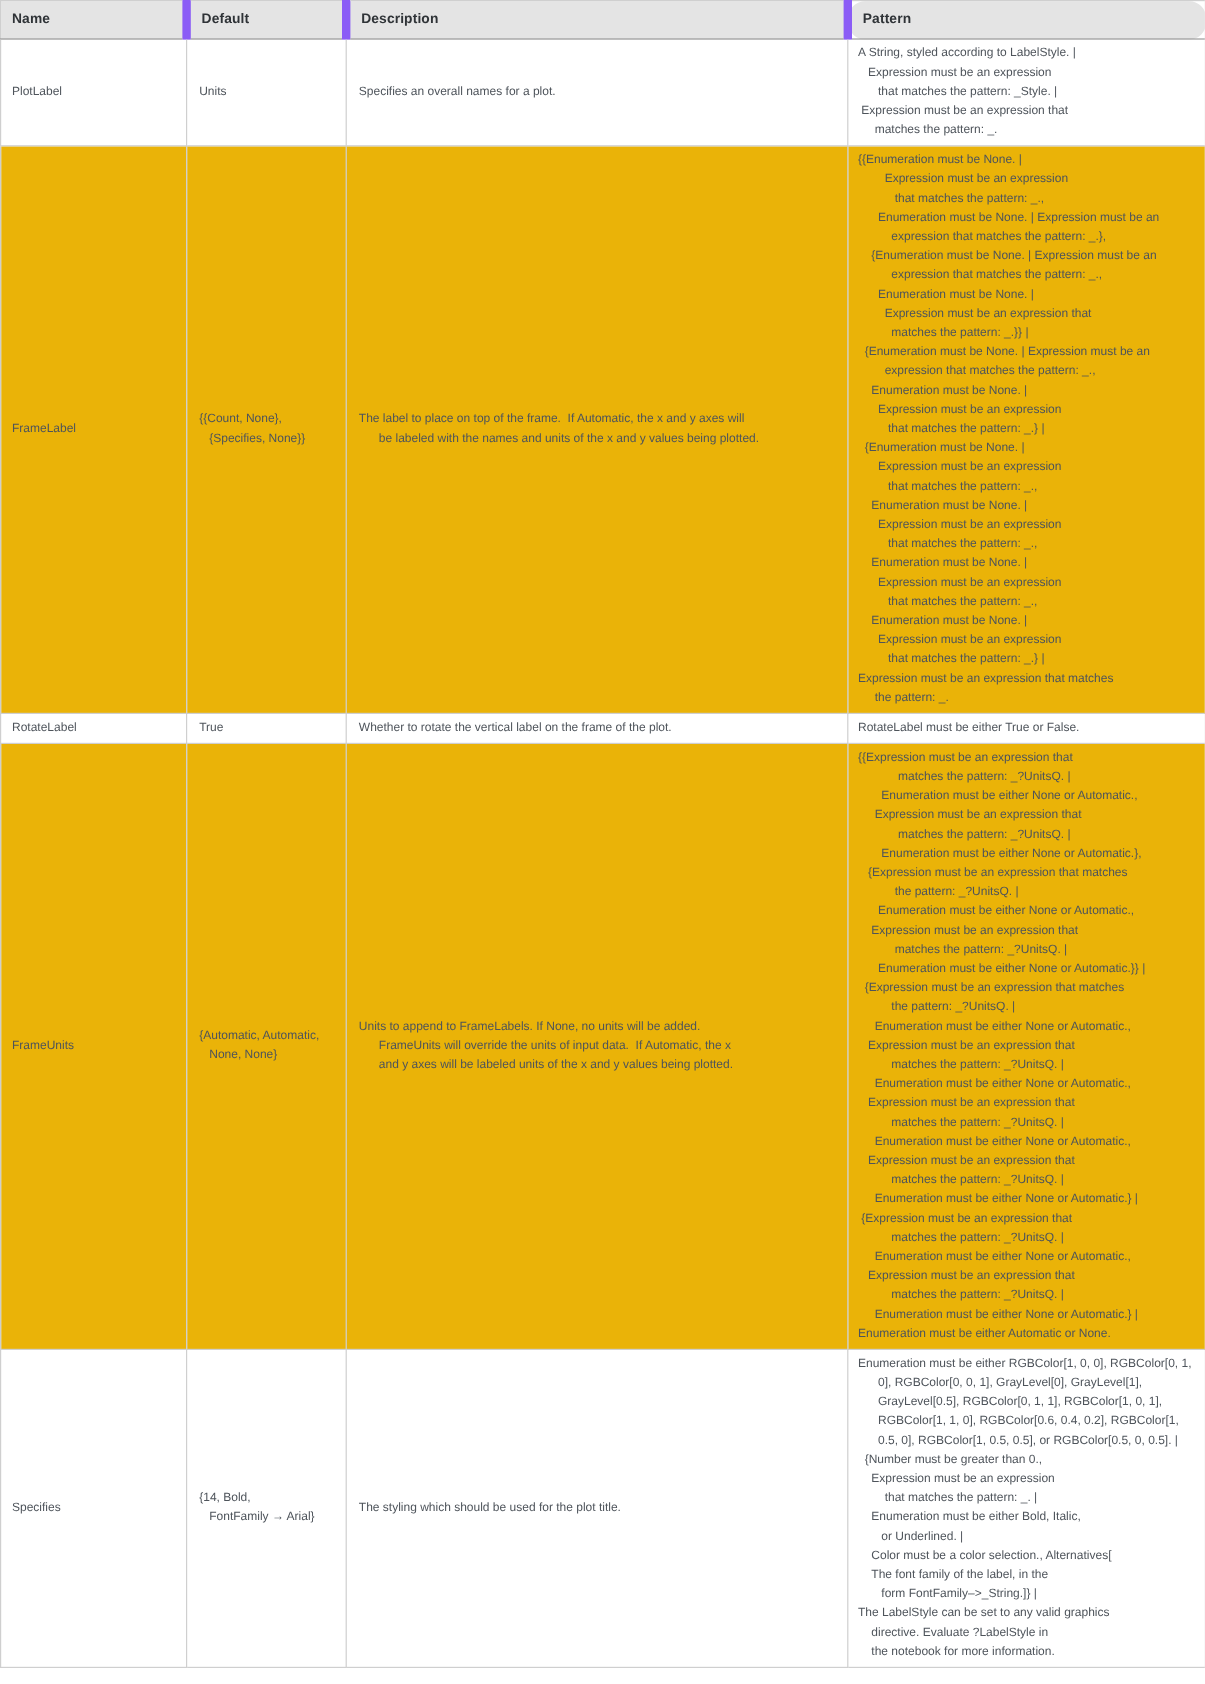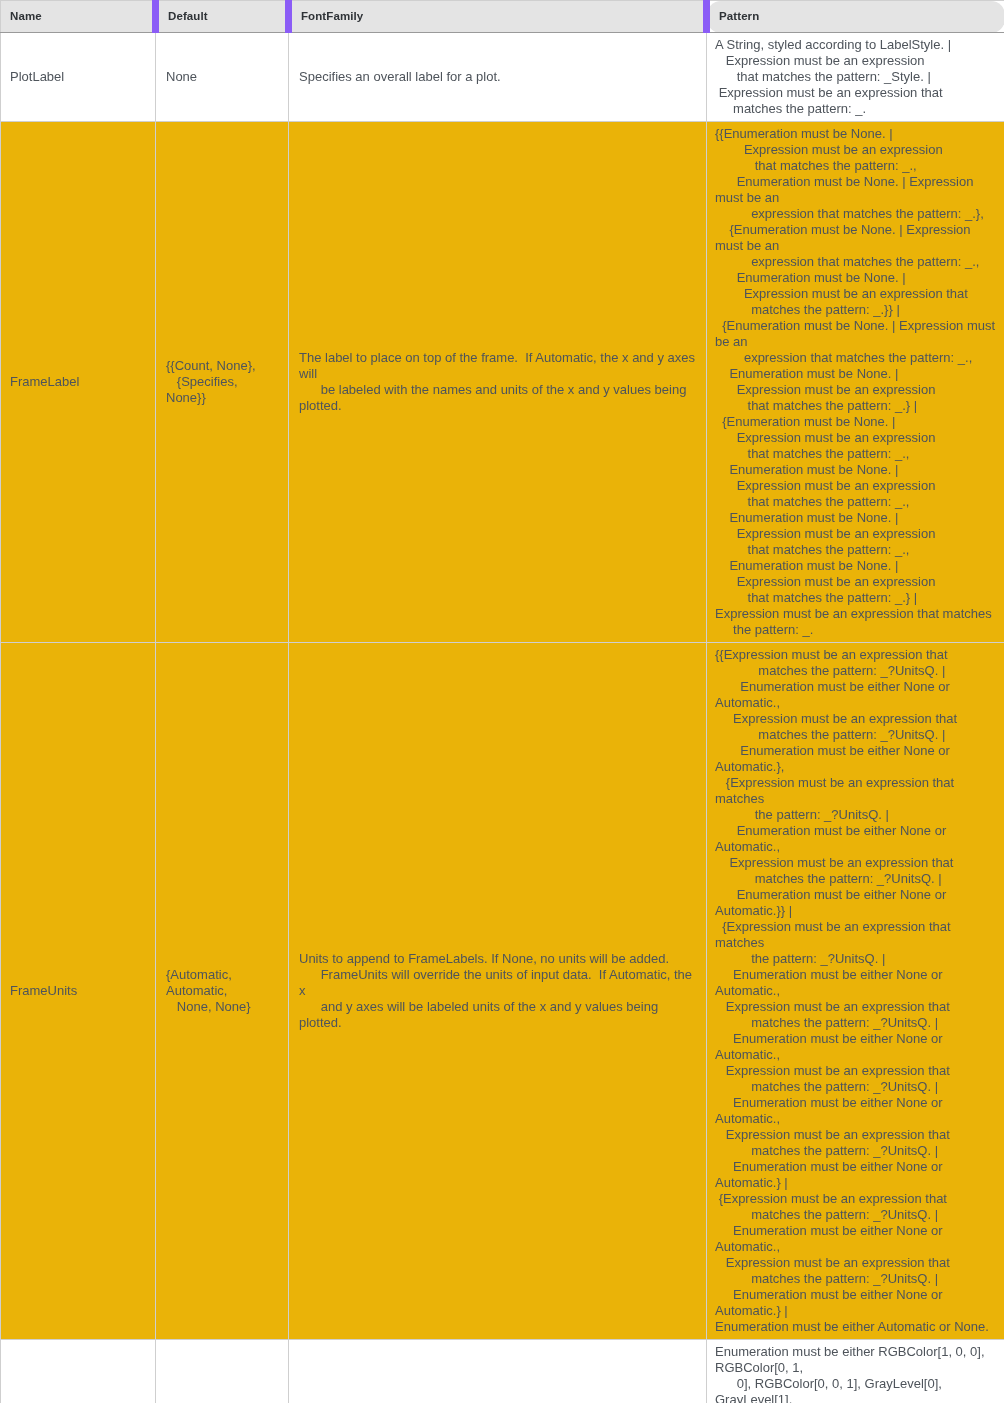--- a/index.html
+++ b/index.html
@@ -38,21 +38,21 @@
     letter-spacing: 0.1px;
     vertical-align: middle;
     height: 16px;
   }
   thead th.last { border-right: 1px solid #cfcfcf; border-radius: 14px; }
 
   tbody td {
     border-right: 1px solid #cfcfcf;
     border-bottom: 1px solid #cfcfcf;
     vertical-align: middle;
-    font-size: 13px;
+    font-size: 10px;
     line-height: 16px;
     color: #4e545b;
     padding: 4px 6px 4px 9px;
   }
   tbody td.last { border-right: 1px solid #cfcfcf; }
   tbody tr:first-child td { border-top: none; }
 
   tbody tr.shaded td { background: #eab308; }
   tbody tr.plain  td { background: #ffffff; }
 
@@ -84,29 +84,29 @@
   <colgroup>
     <col class="c-name">
     <col class="c-default">
     <col class="c-desc">
     <col class="c-pattern">
   </colgroup>
   <thead>
     <tr>
       <th class="col-name">Name</th>
       <th>Default</th>
-      <th>FontFamily</th>
+      <th>Description</th>
       <th class="last">Pattern</th>
     </tr>
   </thead>
   <tbody id="table-body">
       <tr class="plain">
         <td class="col-name"><span class="cell-name">PlotLabel</span></td>
-        <td class="col-default"><span class="wrapblock">None</span></td>
-        <td class="col-desc"><span class="wrapblock">Specifies an overall label for a plot.</span></td>
+        <td class="col-default"><span class="wrapblock">Units</span></td>
+        <td class="col-desc"><span class="wrapblock">Specifies an overall names for a plot.</span></td>
         <td class="col-pattern last"><span class="wrapblock">A String, styled according to LabelStyle. |
    Expression must be an expression
       that matches the pattern: _Style. |
  Expression must be an expression that
      matches the pattern: _.</span></td>
       </tr>
       <tr class="shaded">
         <td class="col-name"><span class="cell-name">FrameLabel</span></td>
         <td class="col-default"><span class="wrapblock">{{Count, None},
    {Specifies, None}}</span></td>
@@ -134,20 +134,26 @@
       Expression must be an expression
          that matches the pattern: _.,
     Enumeration must be None. |
       Expression must be an expression
          that matches the pattern: _.,
     Enumeration must be None. |
       Expression must be an expression
          that matches the pattern: _.} |
 Expression must be an expression that matches
      the pattern: _.</span></td>
+      </tr>
+      <tr class="plain">
+        <td class="col-name"><span class="cell-name">RotateLabel</span></td>
+        <td class="col-default"><span class="wrapblock">True</span></td>
+        <td class="col-desc"><span class="wrapblock">Whether to rotate the vertical label on the frame of the plot.</span></td>
+        <td class="col-pattern last"><span class="wrapblock">RotateLabel must be either True or False.</span></td>
       </tr>
       <tr class="shaded">
         <td class="col-name"><span class="cell-name">FrameUnits</span></td>
         <td class="col-default"><span class="wrapblock">{Automatic, Automatic,
    None, None}</span></td>
         <td class="col-desc"><span class="wrapblock">Units to append to FrameLabels. If None, no units will be added.
       FrameUnits will override the units of input data.  If Automatic, the x
       and y axes will be labeled units of the x and y values being plotted.</span></td>
         <td class="col-pattern last"><span class="wrapblock">{{Expression must be an expression that
             matches the pattern: _?UnitsQ. |

